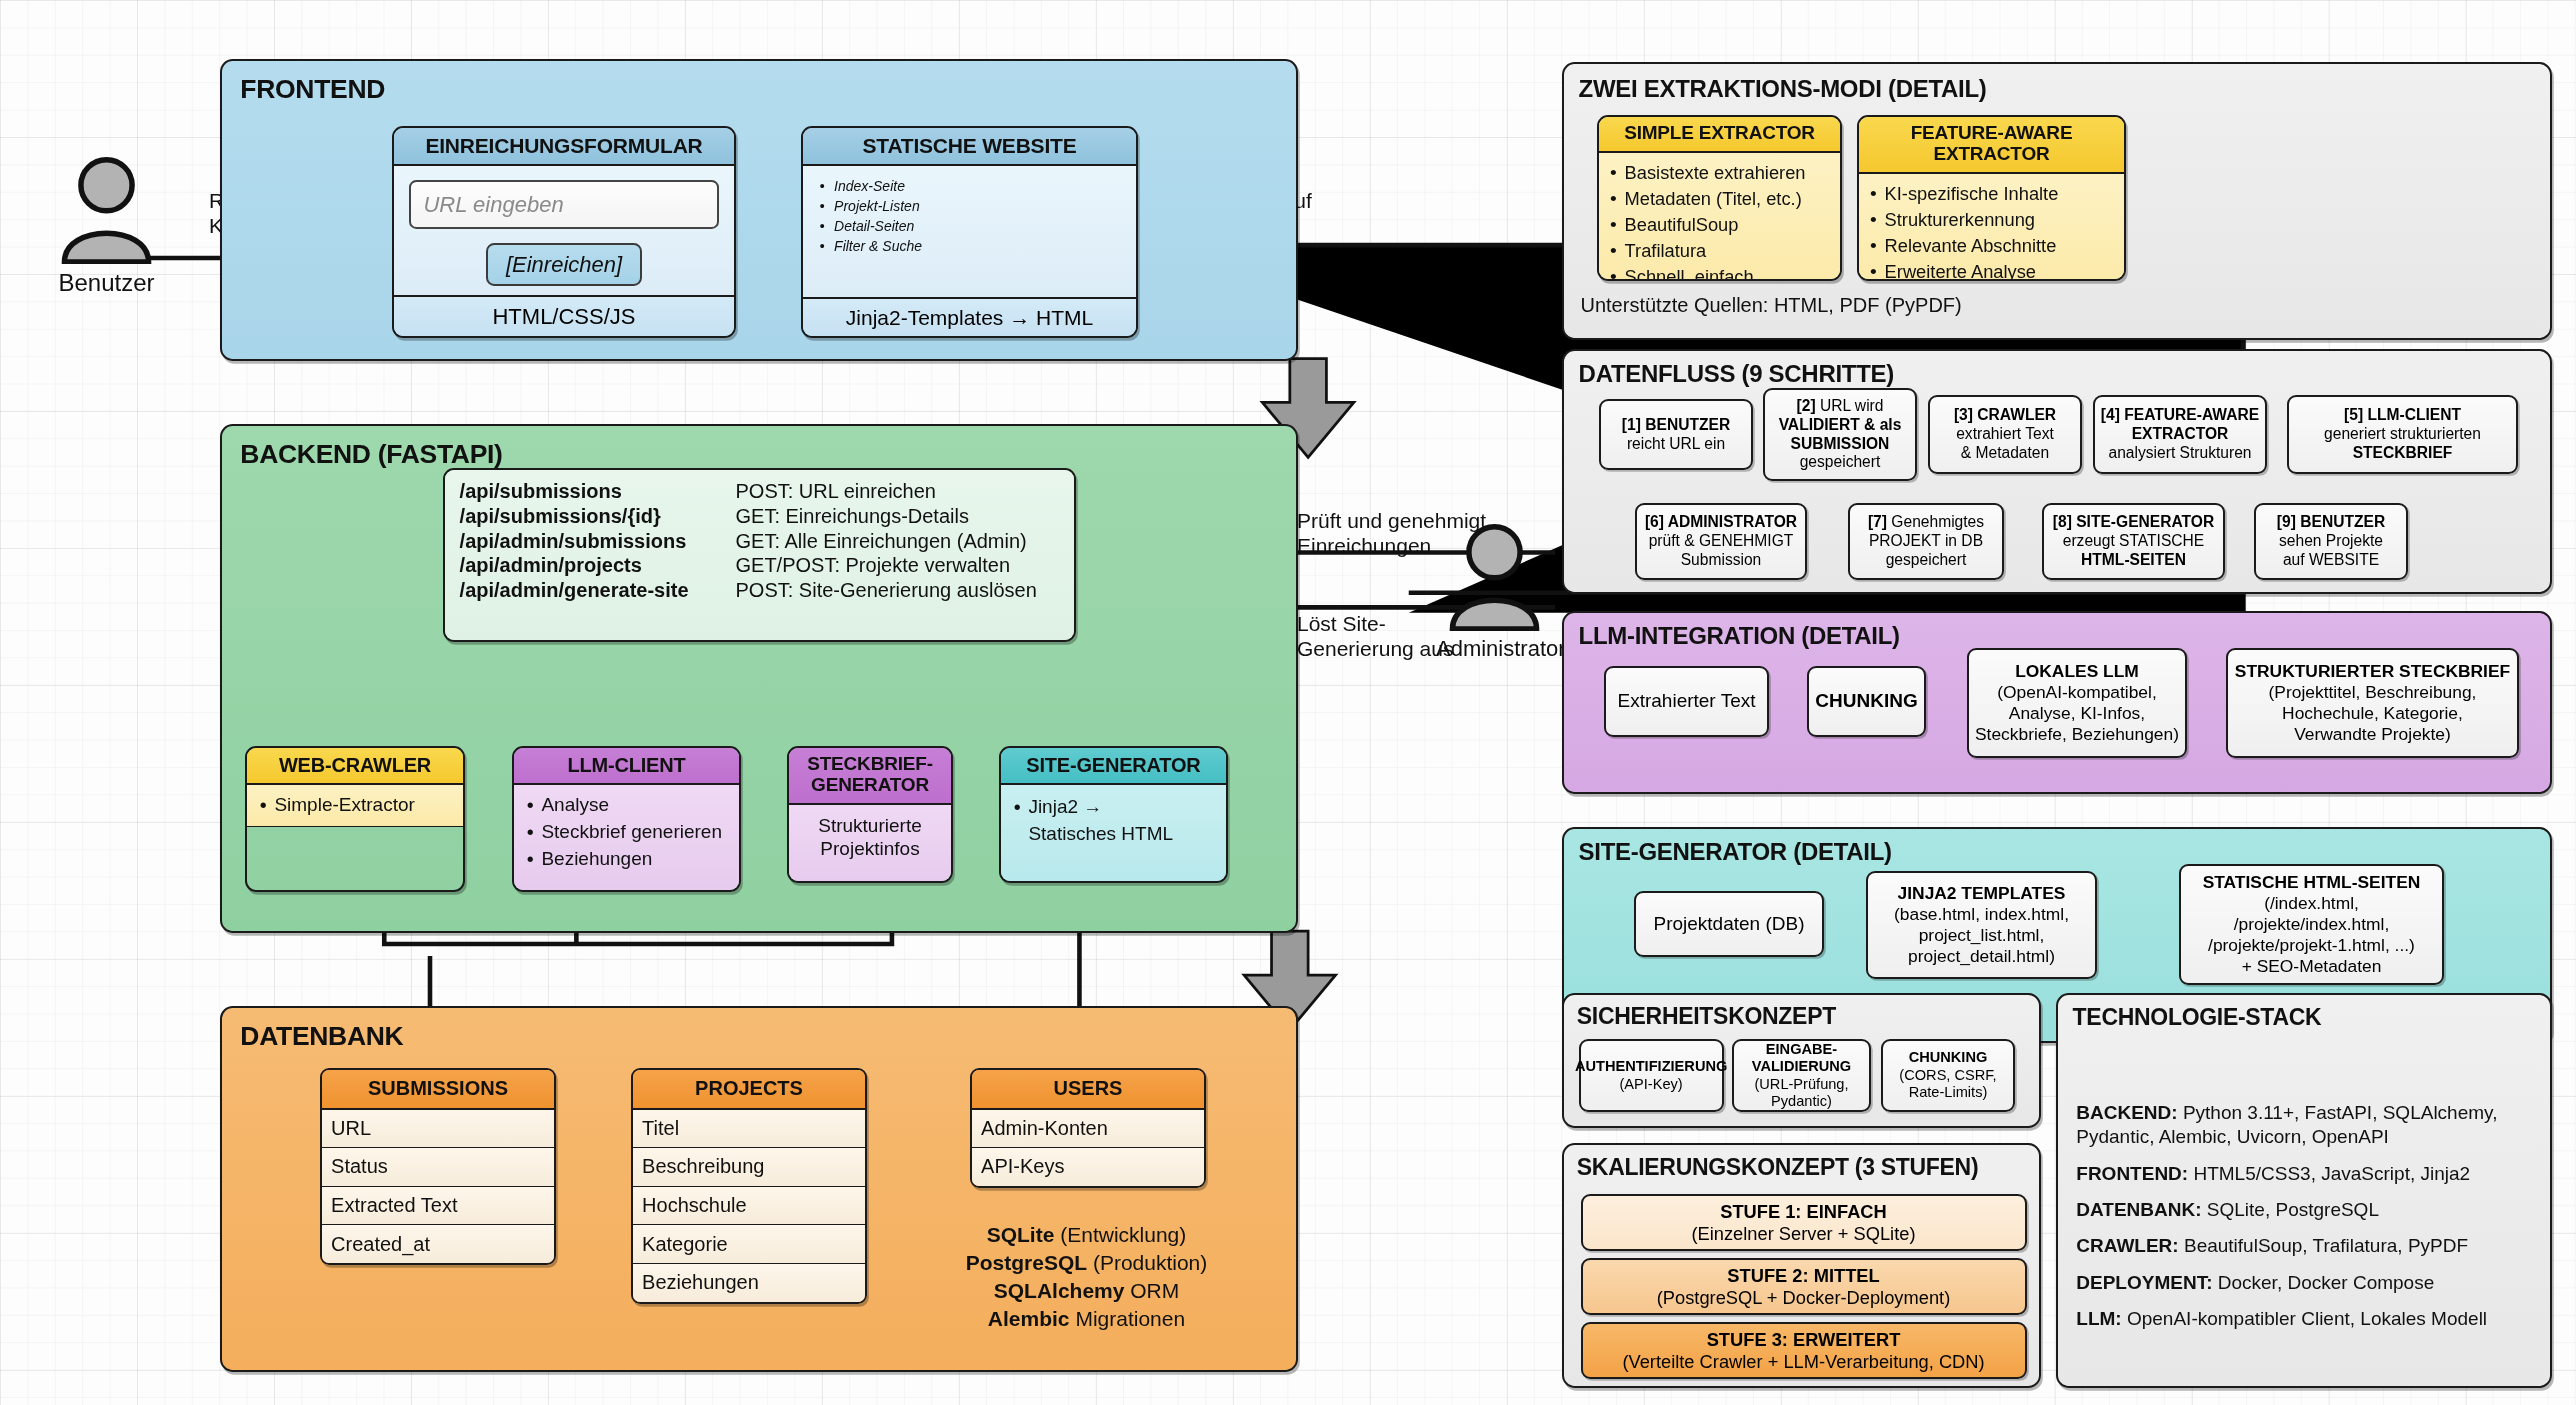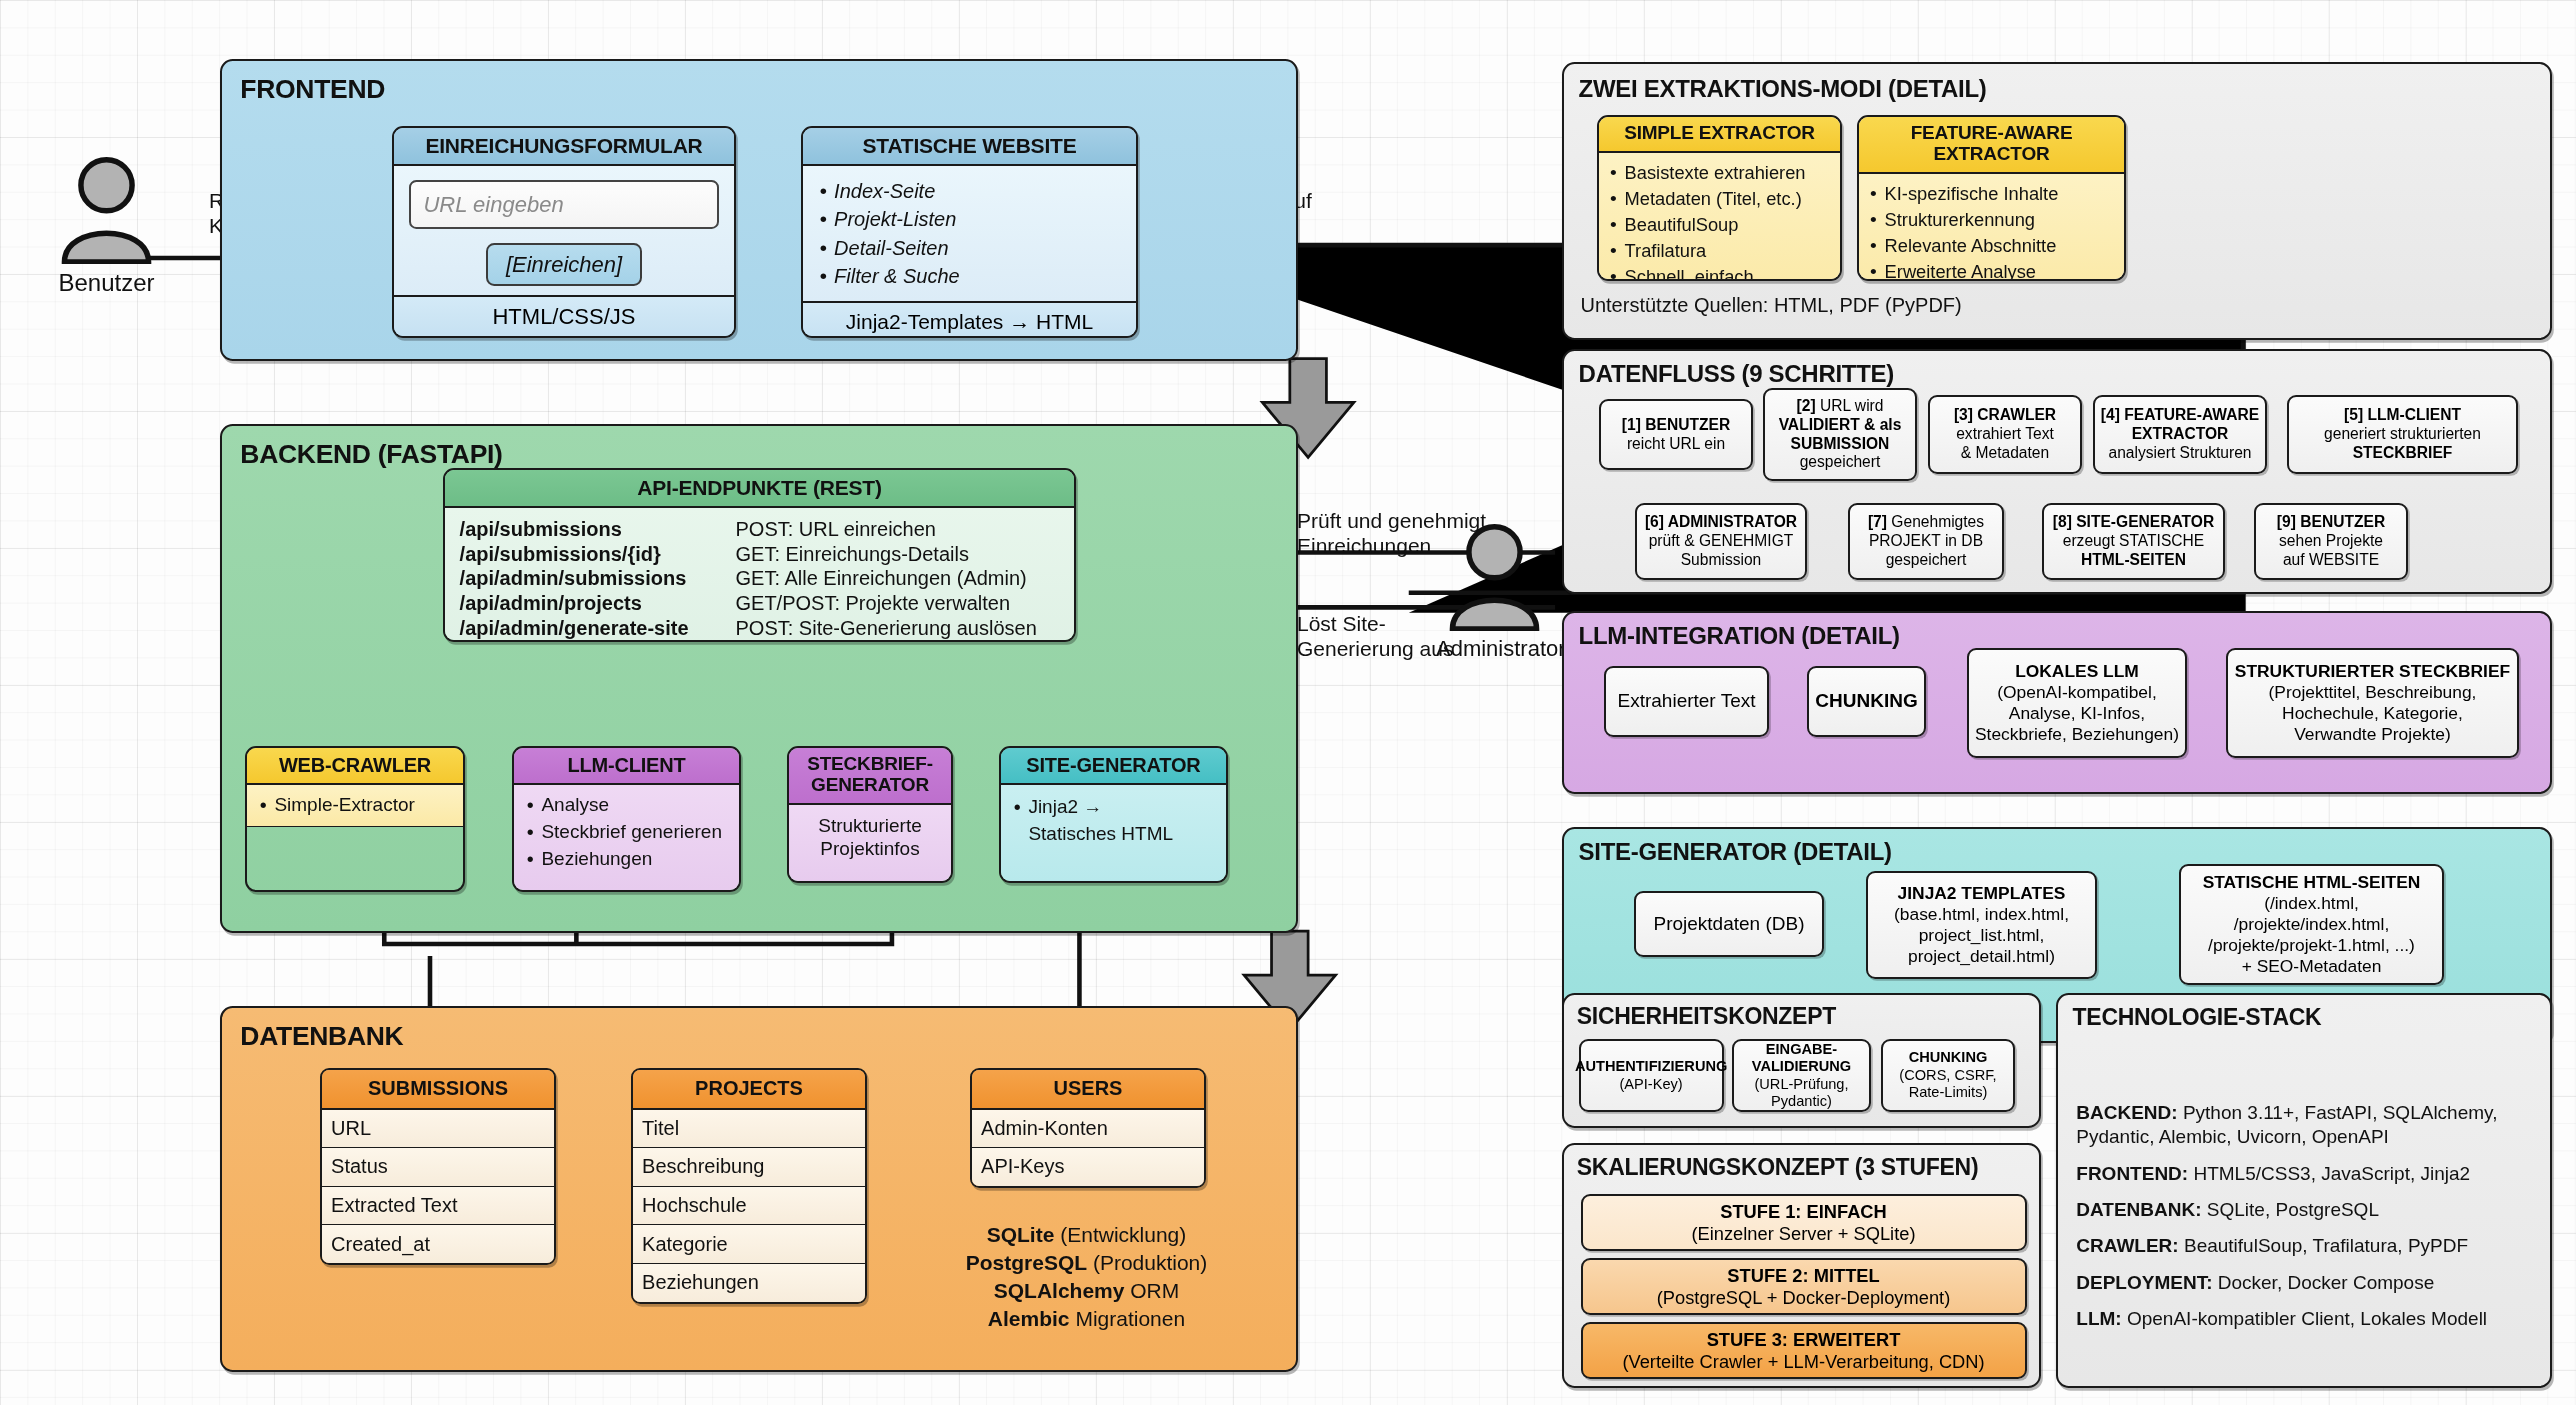--- a/index.html
+++ b/index.html
@@ -255,36 +255,35 @@
         <div style="border:2.7px solid #3b3b3b; border-radius:8.2px; background:linear-gradient(#b7dcee,#a4d2e8);
                     padding:6.4px 18.3px; font-size:22px; color:#111;">[Einreichen]</div>
       </div>
     </div>
     <div class="card-foot blue-foot" style="font-size:22px;">HTML/CSS/JS</div>
   </div>
 
   <div class="card" style="left:801px; top:126px; width:337px; height:212px;">
     <div class="card-head blue-head" style="font-size:21px;">STATISCHE WEBSITE</div>
     <div class="card-body blue-body" style="padding:11px 12.8px;">
-      <ul class="bullets" style="font-size:20px; color:#111;">
+      <ul class="bullets" style="font-size:14px; color:#111;">
         <li>Index-Seite</li>
         <li>Projekt-Listen</li>
         <li>Detail-Seiten</li>
         <li>Filter &amp; Suche</li>
       </ul>
     </div>
     <div class="card-foot blue-foot" style="font-size:21px;">Jinja2-Templates → HTML</div>
   </div>
 
   <div class="panel green-wrap" style="left:220px; top:424px; width:1078px; height:509px;">
     <div class="panel-title" style="position:absolute; left:18.3px; top:12.8px; font-size:26.5px;">BACKEND (FASTAPI)</div>
   </div>
 
   <div class="card" style="left:443px; top:468px; width:633px; height:174px;">
-    <div class="card-head green-head" style="font-size:21px;">API-ENDPUNKTE (REST)</div>
     <div class="card-body green-body" style="padding:9.1px 14.6px;">
       <table style="width:100%; border-collapse:collapse; font-size:20px; color:#111;">
         <tbody>
             <tr>
           <td style="font-weight:bold; padding:0.9px 0; width:46%;">/api/submissions</td>
           <td style="padding:0.9px 0;">POST: URL einreichen</td>
         </tr>
         <tr>
           <td style="font-weight:bold; padding:0.9px 0;">/api/submissions/{id}</td>
           <td style="padding:0.9px 0;">GET: Einreichungs-Details</td>

